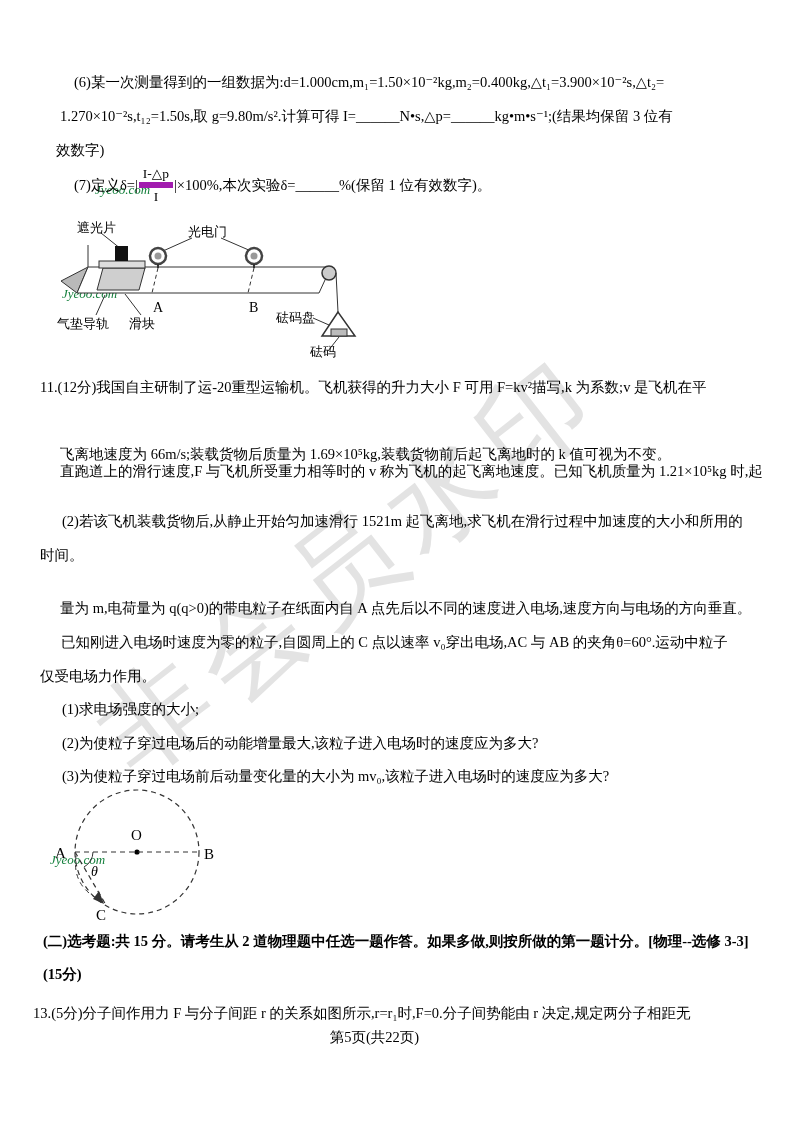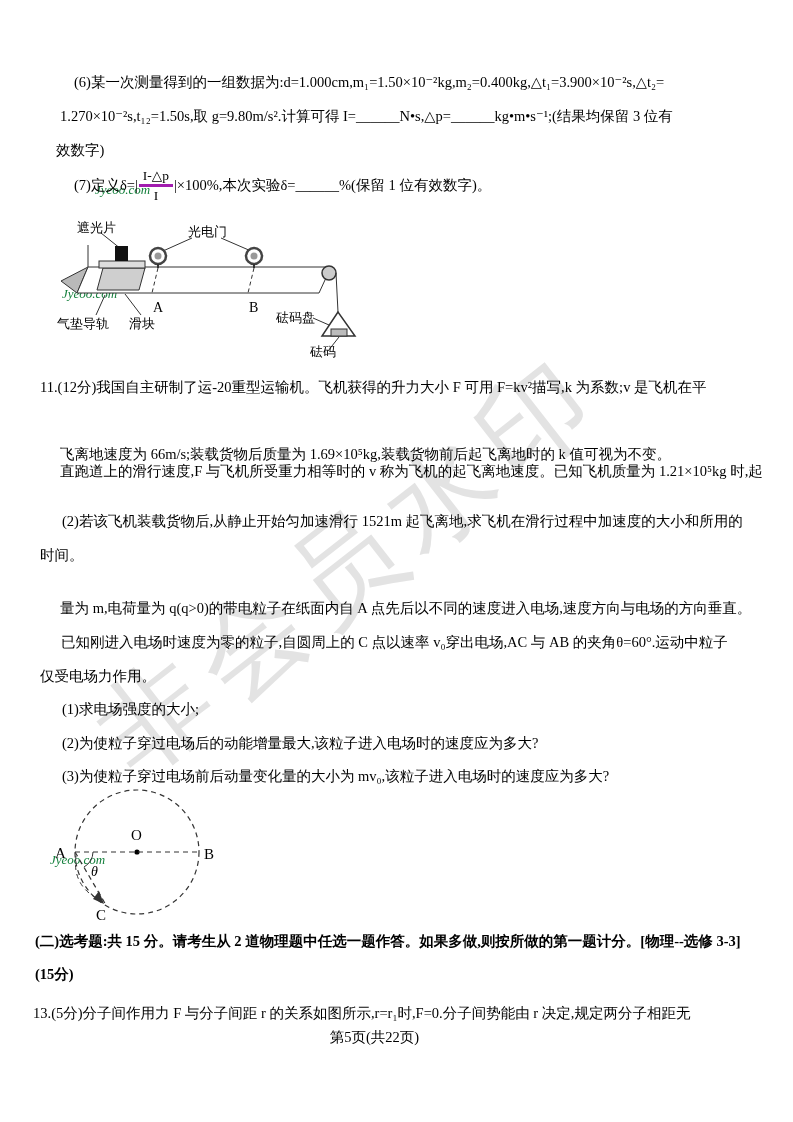--- a/index.html
+++ b/index.html
@@ -1,22 +1,22 @@
 <!DOCTYPE html>
 <html><head>
 <meta charset="utf-8">
 <style>
   html,body{margin:0;padding:0;background:#ffffff;}
   .page{position:relative;width:793px;height:1122px;background:#fff;overflow:hidden;
         font-family:"Liberation Serif","DejaVu Serif",serif;color:#000;}
   .line{position:absolute;white-space:nowrap;font-size:14.5px;line-height:21px;z-index:2;}
-  .bold{font-weight:700;}
+  .bold{font-weight:700;margin-left:8px;}
   .fracline{display:flex;align-items:center;height:44px;}
   .frac{display:inline-flex;flex-direction:column;align-items:center;margin:0 1px;}
-  .frac .fnum{padding:0 4px;border-bottom:3px solid #a21caf;line-height:17px;font-size:13.5px;text-align:center;}
+  .frac .fnum{padding:0 4px;border-bottom:6px solid #a21caf;line-height:17px;font-size:13.5px;text-align:center;}
   .frac .fden{line-height:17px;font-size:13.5px;}
   .watermark{position:absolute;left:350px;top:565px;transform:translate(-50%,-50%) rotate(-38deg);
              font-size:108px;letter-spacing:12px;color:#e3e3e3;white-space:nowrap;z-index:1;font-weight:400;}
   .sitemark{position:absolute;font-size:13px;color:#15803d;z-index:1;font-style:italic;}
   .diagram{position:absolute;z-index:2;overflow:visible;}
   .footer{position:absolute;left:0;width:749px;text-align:center;font-size:14.5px;z-index:2;}
   svg text{font-family:"Liberation Serif","DejaVu Serif",serif;fill:#000;}
 </style>
 </head>
 <body>

